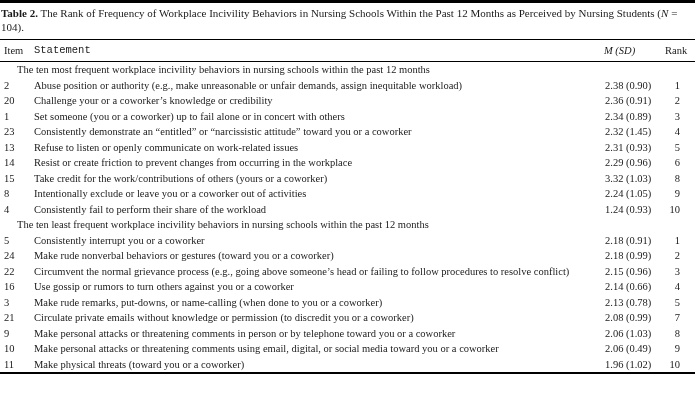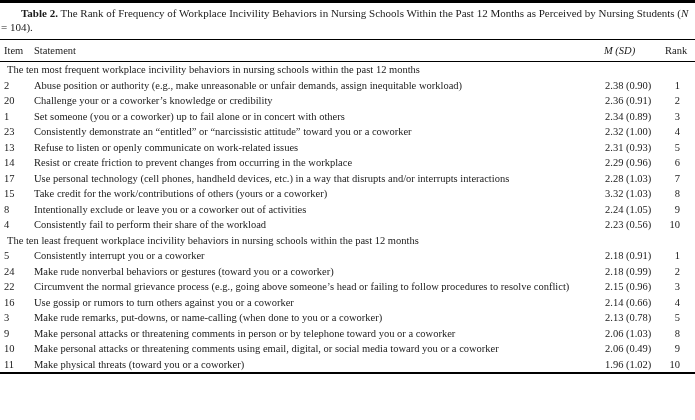--- a/index.html
+++ b/index.html
@@ -15,21 +15,21 @@
     width: 695px;
     border-top: 3px solid #000;
     border-bottom: 2px solid #000;
   }
   .caption {
     margin: 0;
     font-size: 11px;
     line-height: 13.5px;
     padding: 4px 4px 5px 1px;
   }
-  .caption .label { font-weight: 700; margin-left: 20px; }
+  .caption .label { font-weight: 700; }
   .italic { font-style: italic; }
   table.data {
     width: 695px;
     border-collapse: collapse;
     table-layout: fixed;
     font-size: 10.5px;
     line-height: 13px;
   }
   col.col-item      { width: 30px; }
   col.col-statement { width: 574px; }
@@ -38,29 +38,29 @@
   thead th {
     font-weight: 400;
     text-align: left;
     border-top: 1px solid #000;
     border-bottom: 1px solid #000;
     padding: 4px 0 4px 0;
     vertical-align: top;
     white-space: nowrap;
   }
   th.h-item      { padding-left: 4px; }
-  th.h-statement { padding-left: 4px; }
+  th.h-statement { padding-left: 4px; font-family: Liberation Mono, monospace; }
   th.h-rank      { padding-left: 2px; }
   tbody td {
     padding-top: 1.3px;
     padding-bottom: 1.2px;
     vertical-align: top;
   }
   td.section-header {
-    padding-left: 7px;
+    padding-left: 17px;
   }
   td.cell-item {
     padding-left: 4px;
   }
   td.cell-statement {
     padding-left: 26px;
     text-indent: -22px; 
     margin-top: 24px;
   }
   td.cell-msd {
@@ -115,57 +115,51 @@
         </tr>
         <tr>
           <td class="cell-item">1</td>
           <td class="cell-statement">Set someone (you or a coworker) up to fail alone or in concert with others</td>
           <td class="cell-msd">2.34 (0.89)</td>
           <td class="cell-rank">3</td>
         </tr>
         <tr>
           <td class="cell-item">23</td>
           <td class="cell-statement">Consistently demonstrate an “entitled” or “narcissistic attitude” toward you or a coworker</td>
-          <td class="cell-msd">2.32 (1.00)</td>
+          <td class="cell-msd">2.32 (1.45)</td>
           <td class="cell-rank">4</td>
         </tr>
         <tr>
           <td class="cell-item">13</td>
           <td class="cell-statement">Refuse to listen or openly communicate on work-related issues</td>
           <td class="cell-msd">2.31 (0.93)</td>
           <td class="cell-rank">5</td>
         </tr>
         <tr>
           <td class="cell-item">14</td>
           <td class="cell-statement">Resist or create friction to prevent changes from occurring in the workplace</td>
           <td class="cell-msd">2.29 (0.96)</td>
           <td class="cell-rank">6</td>
         </tr>
         <tr>
-          <td class="cell-item">17</td>
-          <td class="cell-statement">Use personal technology (cell phones, handheld devices, etc.) in a way that disrupts and/or interrupts interactions</td>
-          <td class="cell-msd">2.28 (1.03)</td>
-          <td class="cell-rank">7</td>
-        </tr>
-        <tr>
           <td class="cell-item">15</td>
           <td class="cell-statement">Take credit for the work/contributions of others (yours or a coworker)</td>
           <td class="cell-msd">3.32 (1.03)</td>
           <td class="cell-rank">8</td>
         </tr>
         <tr>
           <td class="cell-item">8</td>
           <td class="cell-statement">Intentionally exclude or leave you or a coworker out of activities</td>
           <td class="cell-msd">2.24 (1.05)</td>
           <td class="cell-rank">9</td>
         </tr>
         <tr>
           <td class="cell-item">4</td>
           <td class="cell-statement">Consistently fail to perform their share of the workload</td>
-          <td class="cell-msd">2.23 (0.56)</td>
+          <td class="cell-msd">1.24 (0.93)</td>
           <td class="cell-rank">10</td>
         </tr>
         <tr>
           <td colspan="4" class="section-header">The ten least frequent workplace incivility behaviors in nursing schools within the past 12 months</td>
         </tr>
         <tr>
           <td class="cell-item">5</td>
           <td class="cell-statement">Consistently interrupt you or a coworker</td>
           <td class="cell-msd">2.18 (0.91)</td>
           <td class="cell-rank">1</td>
@@ -188,20 +182,26 @@
           <td class="cell-msd">2.14 (0.66)</td>
           <td class="cell-rank">4</td>
         </tr>
         <tr>
           <td class="cell-item">3</td>
           <td class="cell-statement">Make rude remarks, put-downs, or name-calling (when done to you or a coworker)</td>
           <td class="cell-msd">2.13 (0.78)</td>
           <td class="cell-rank">5</td>
         </tr>
         <tr>
+          <td class="cell-item">21</td>
+          <td class="cell-statement">Circulate private emails without knowledge or permission (to discredit you or a coworker)</td>
+          <td class="cell-msd">2.08 (0.99)</td>
+          <td class="cell-rank">7</td>
+        </tr>
+        <tr>
           <td class="cell-item">9</td>
           <td class="cell-statement">Make personal attacks or threatening comments in person or by telephone toward you or a coworker</td>
           <td class="cell-msd">2.06 (1.03)</td>
           <td class="cell-rank">8</td>
         </tr>
         <tr>
           <td class="cell-item">10</td>
           <td class="cell-statement">Make personal attacks or threatening comments using email, digital, or social media toward you or a coworker</td>
           <td class="cell-msd">2.06 (0.49)</td>
           <td class="cell-rank">9</td>

